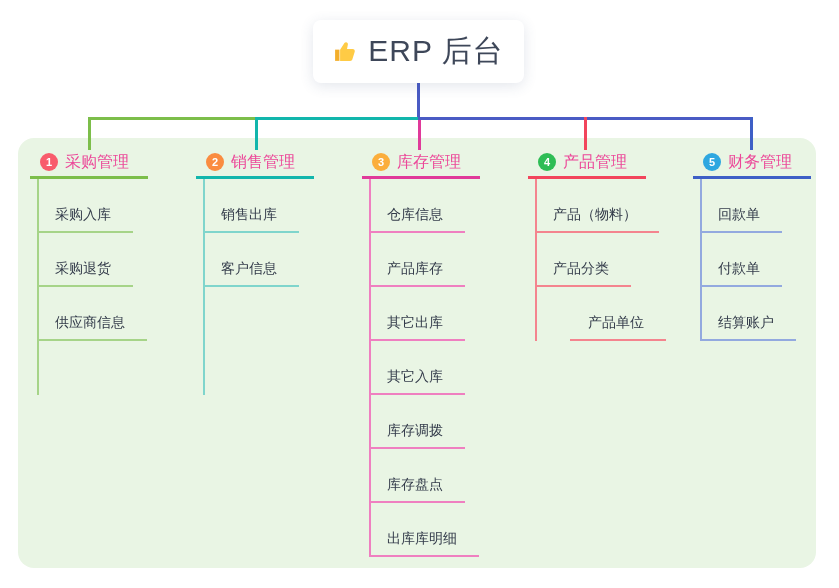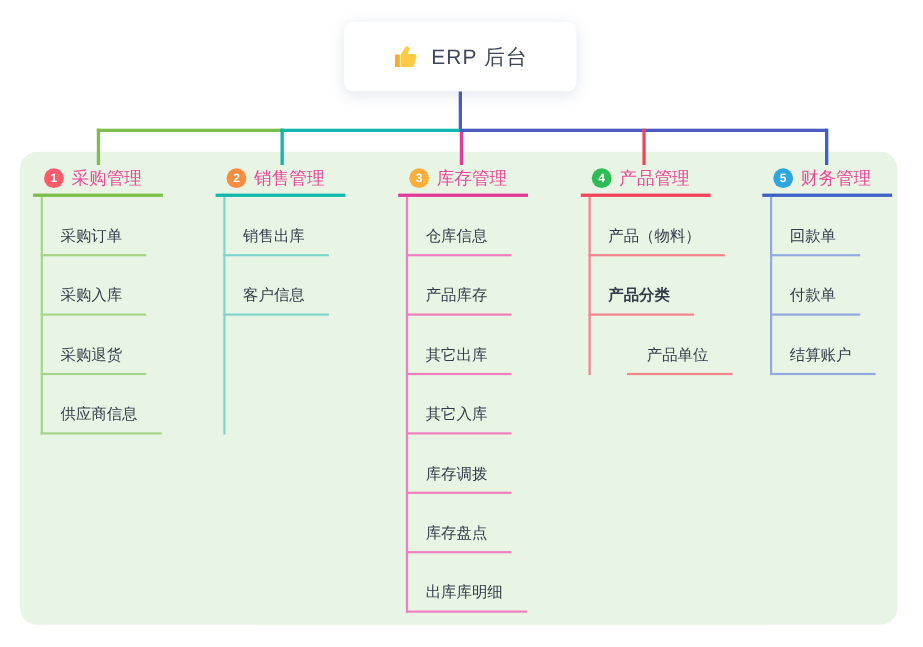--- a/index.html
+++ b/index.html
@@ -6,21 +6,21 @@
   html,body { width:839px; height:588px; background:#ffffff;
     font-family:"Liberation Sans","DejaVu Sans",sans-serif; }
   .canvas { position:relative; width:839px; height:588px; background:#ffffff; overflow:hidden; }
 
   .panel { position:absolute; left:18px; top:138px; width:798px; height:430px;
     background:#E9F5E4; border-radius:16px; }
 
   .root-node { position:absolute; left:313px; top:20px; width:211px; height:63px;
     background:#ffffff; border-radius:8px; box-shadow:0 3px 14px rgba(60,80,120,.14);
     display:flex; align-items:center; justify-content:center; gap:10px; }
-  .root-node .title { font-size:19px; color:#3E4759; letter-spacing:1px; }
+  .root-node .title { font-size:30px; color:#3E4759; letter-spacing:1px; }
 
   .line { position:absolute; }
 
   .branch-header { position:absolute; height:31px; width:118px;
     display:flex; align-items:center; gap:7px; padding-left:10px; }
   .badge { width:18px; height:18px; border-radius:50%; color:#ffffff;
     font-size:11px; font-weight:bold; display:flex; align-items:center;
     justify-content:center; flex:0 0 18px; }
   .branch-label { font-size:16px; color:#ec4899; font-weight:500; white-space:nowrap; }
 
@@ -57,21 +57,20 @@
     <span class="title">ERP 后台</span>
   </div>
 
   <div id="branches">
       <div class="branch-header" style="left: 30px; top: 148px; border-bottom: 3px solid rgb(124, 190, 74);">
         <div class="badge" style="background: rgb(248, 92, 108);">1</div>
         <span class="branch-label">采购管理</span>
       </div>
       <div class="branch-column" style="left: 37px; top: 179px;">
         <div class="col-line" style="height: 216px; background: rgb(166, 212, 136);"></div>
-        <div class="branch-item" style="border-bottom: 2px solid rgb(166, 212, 136);">采购订单</div>
         <div class="branch-item" style="border-bottom: 2px solid rgb(166, 212, 136);">采购入库</div>
         <div class="branch-item" style="border-bottom: 2px solid rgb(166, 212, 136);">采购退货</div>
         <div class="branch-item" style="border-bottom: 2px solid rgb(166, 212, 136);">供应商信息</div>
       </div>
       <div class="branch-header" style="left: 196px; top: 148px; border-bottom: 3px solid rgb(18, 182, 172);">
         <div class="badge" style="background: rgb(250, 140, 64);">2</div>
         <span class="branch-label">销售管理</span>
       </div>
       <div class="branch-column" style="left: 203px; top: 179px;">
         <div class="col-line" style="height: 216px; background: rgb(127, 213, 204);"></div>
@@ -92,21 +91,21 @@
         <div class="branch-item" style="border-bottom: 2px solid rgb(239, 127, 192);">库存盘点</div>
         <div class="branch-item" style="border-bottom: 2px solid rgb(239, 127, 192);">出库库明细</div>
       </div>
       <div class="branch-header" style="left: 528px; top: 148px; border-bottom: 3px solid rgb(242, 69, 92);">
         <div class="badge" style="background: rgb(46, 189, 85);">4</div>
         <span class="branch-label">产品管理</span>
       </div>
       <div class="branch-column" style="left: 535px; top: 179px;">
         <div class="col-line" style="height: 162px; background: rgb(244, 132, 142);"></div>
         <div class="branch-item" style="border-bottom: 2px solid rgb(244, 132, 142);">产品（物料）</div>
-        <div class="branch-item" style="border-bottom: 2px solid rgb(244, 132, 142); font-weight: bold;">产品分类</div>
+        <div class="branch-item" style="border-bottom: 2px solid rgb(244, 132, 142);">产品分类</div>
         <div class="branch-item" style="border-bottom: 2px solid rgb(244, 132, 142); margin-left: 35px;">产品单位</div>
       </div>
       <div class="branch-header" style="left: 693px; top: 148px; border-bottom: 3px solid rgb(62, 95, 198);">
         <div class="badge" style="background: rgb(46, 167, 224);">5</div>
         <span class="branch-label">财务管理</span>
       </div>
       <div class="branch-column" style="left: 700px; top: 179px;">
         <div class="col-line" style="height: 162px; background: rgb(147, 169, 223);"></div>
         <div class="branch-item" style="border-bottom: 2px solid rgb(147, 169, 223);">回款单</div>
         <div class="branch-item" style="border-bottom: 2px solid rgb(147, 169, 223);">付款单</div>

